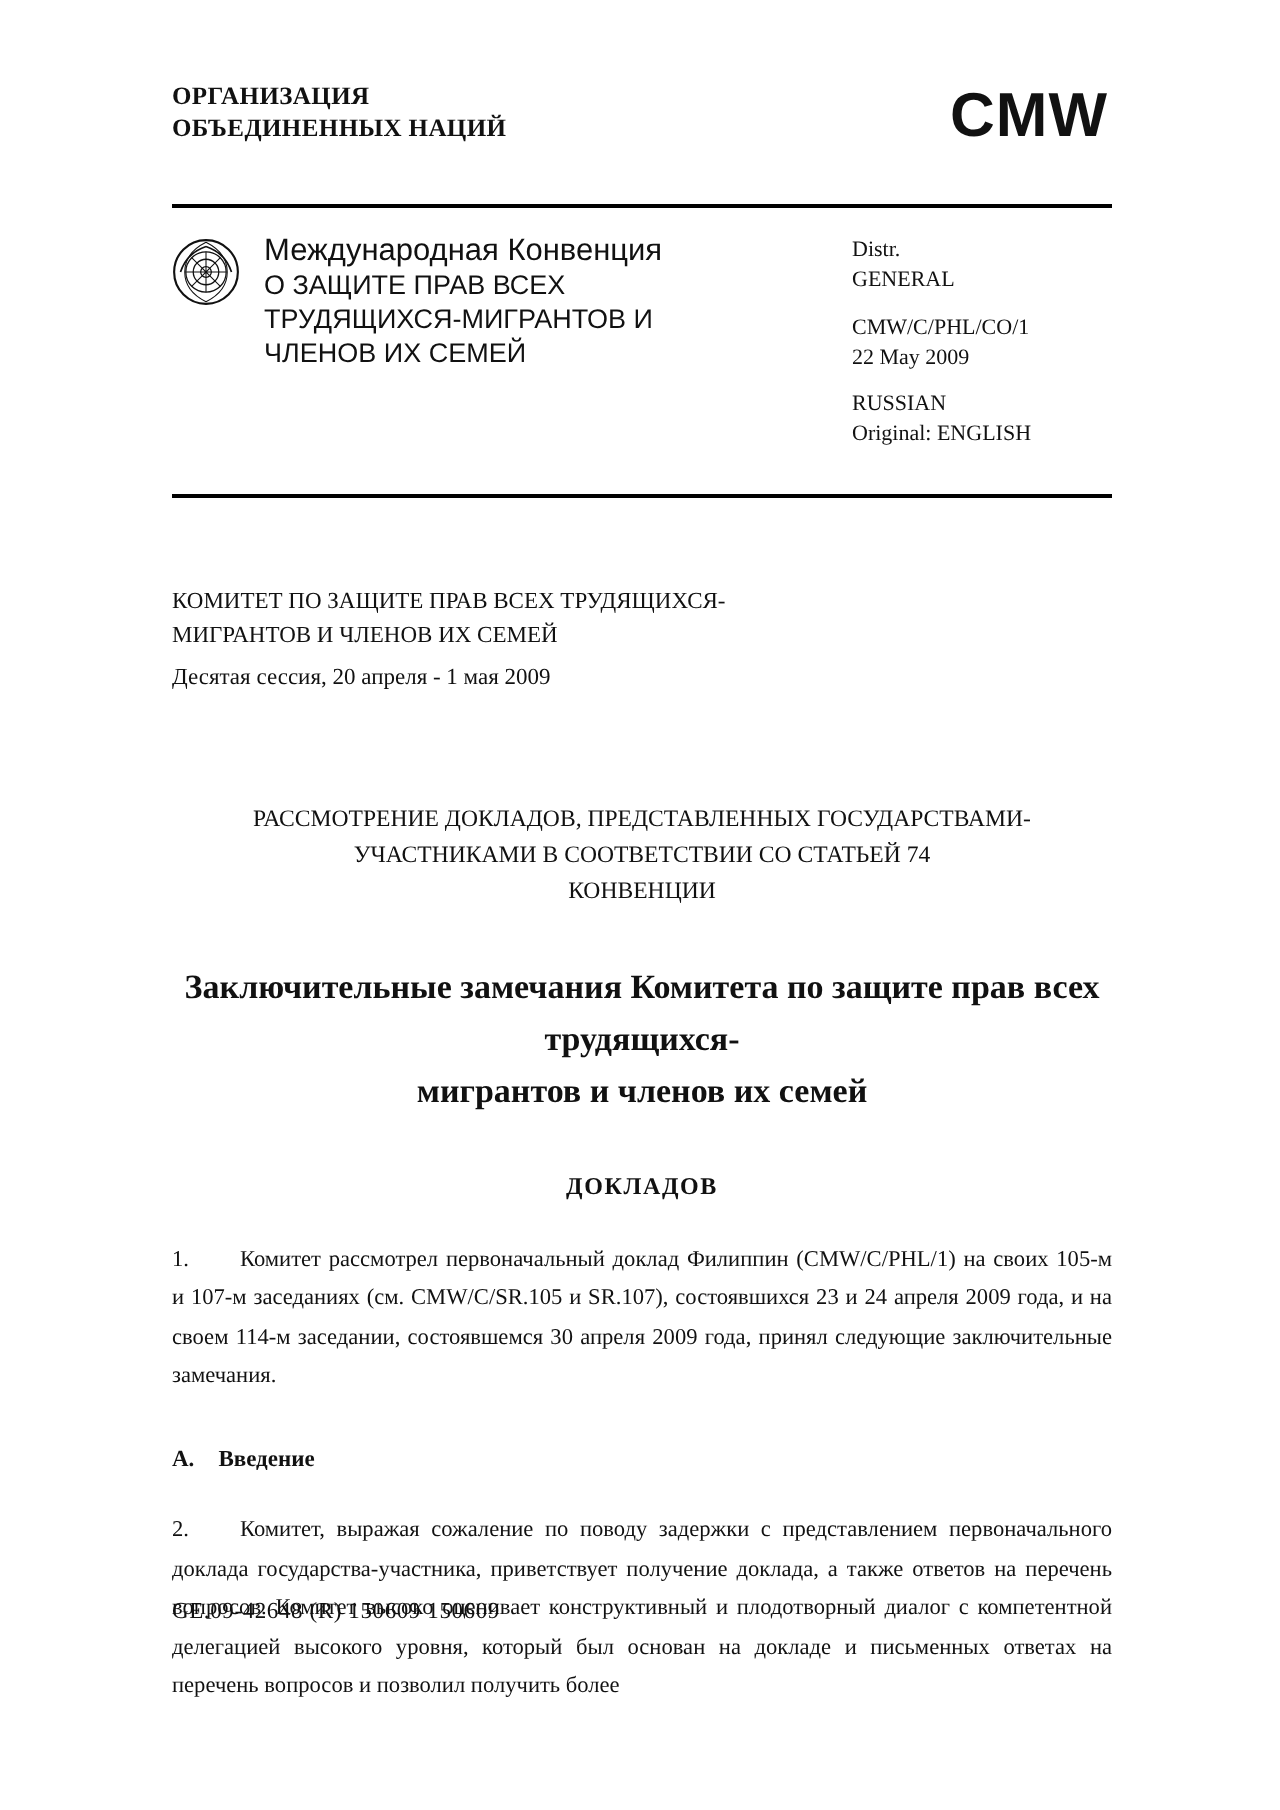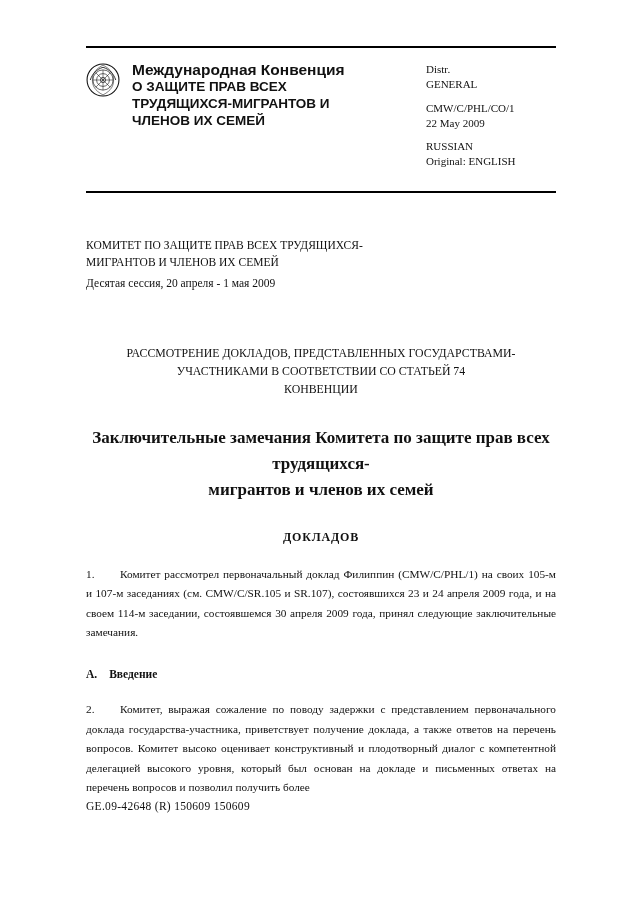--- a/index.html
+++ b/index.html
@@ -80,21 +80,21 @@
     width: 330px;
   }
   .un-emblem {
     width: 34px;
     height: 34px;
     flex: 0 0 34px;
     margin-top: 3px;
   }
   .conv-title {
     font-family: "Liberation Sans", sans-serif;
-    font-weight: bold;
+    font-weight: normal;
     font-size: 13.5px;
     line-height: 1.25;
     color: #111;
   }
   .conv-title .l1 { font-size: 15.5px; }
   .title-right {
     width: 130px;
     font-family: "Liberation Serif", serif;
     font-size: 11px;
     line-height: 1.35;
@@ -178,20 +178,25 @@
     color: #111;
   }
 </style>
 </head>
 <body>
 
 <div class="page">
   <div class="sheet">
     <div class="content">
 
+      <div class="masthead">
+        <div class="org-name">ОРГАНИЗАЦИЯ
+ОБЪЕДИНЕННЫХ НАЦИЙ</div>
+        <div class="doc-symbol">CMW</div>
+      </div>
 
       <div class="rule-thick"></div>
 
       <div class="title-block">
         <div class="title-left">
           <div class="un-emblem">
             <svg viewBox="0 0 64 64" width="34" height="34" aria-hidden="true">
               <circle cx="32" cy="32" r="30" fill="#ffffff" stroke="#111" stroke-width="2"></circle>
               <circle cx="32" cy="32" r="19" fill="none" stroke="#111" stroke-width="1.2"></circle>
               <circle cx="32" cy="32" r="12" fill="none" stroke="#111" stroke-width="1.2"></circle>

